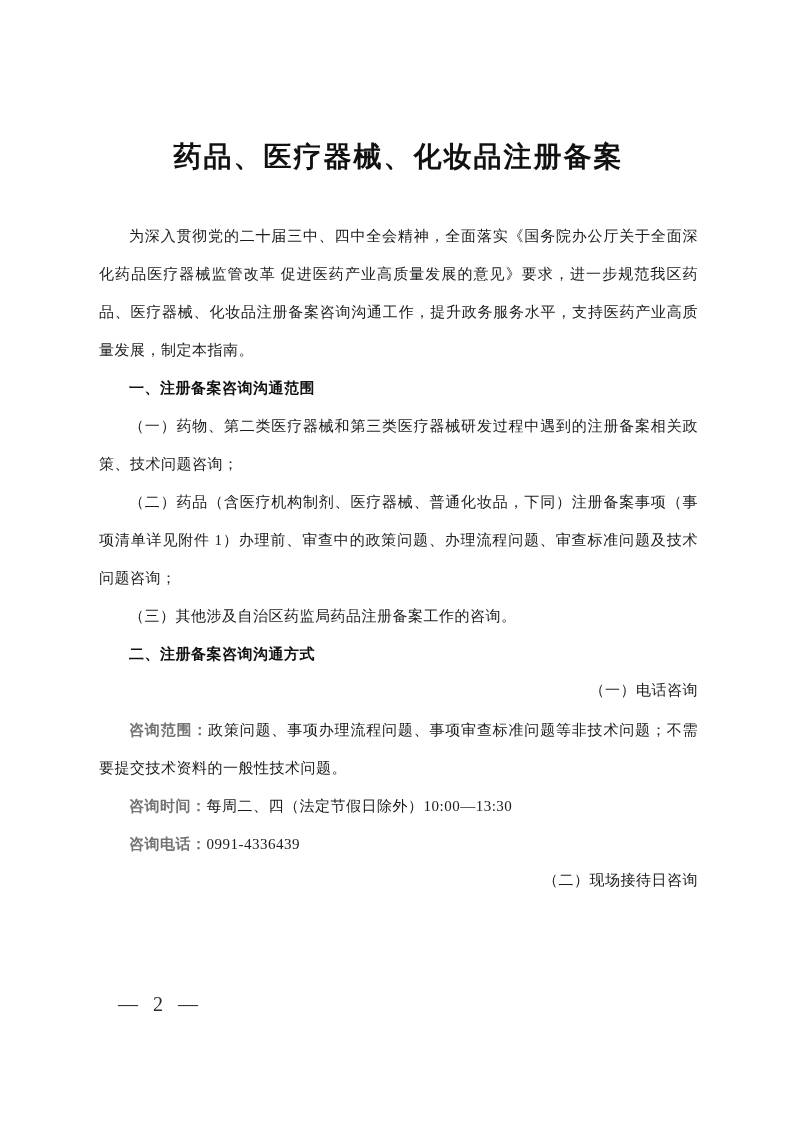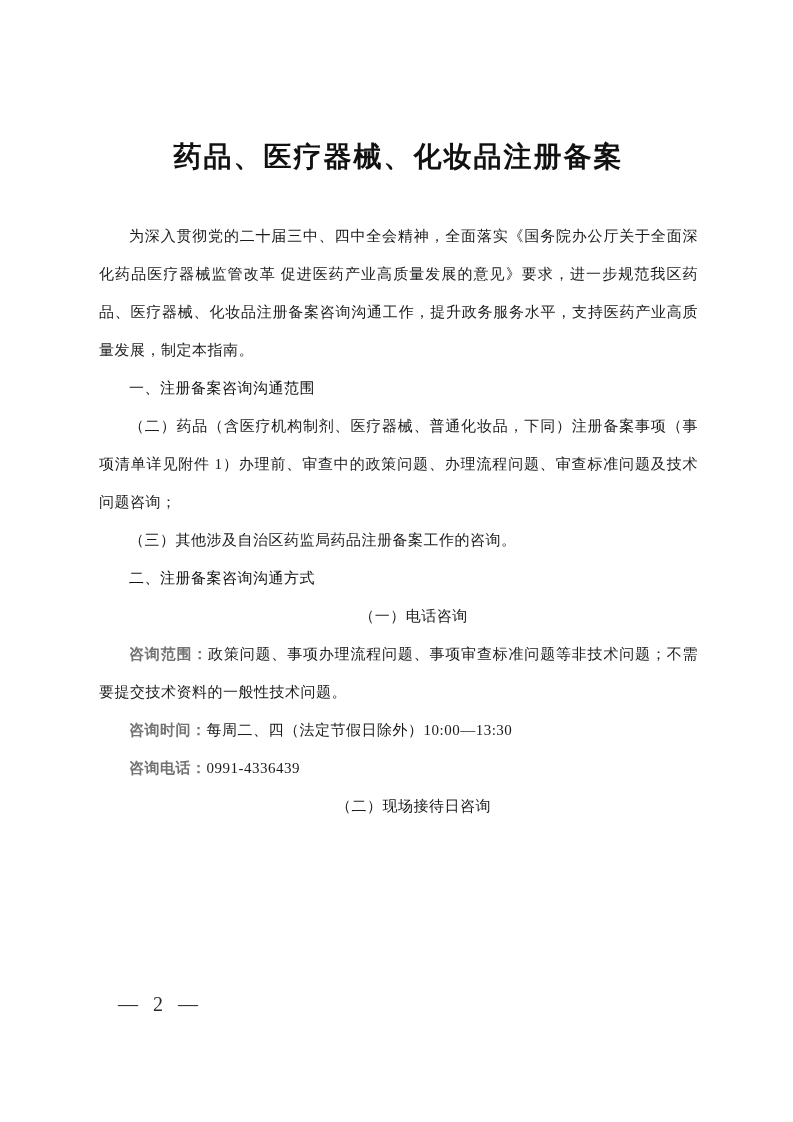--- a/index.html
+++ b/index.html
@@ -36,27 +36,28 @@
     font-family: "Liberation Serif", serif;
     font-size: 15px;
     line-height: 38px;
     letter-spacing: 0.5px;
     text-align: justify;
     text-indent: 2em;
     color: #1b1b1b;
   }
   .para.heading {
     font-family: "Liberation Sans", sans-serif;
-    font-weight: normal;
+    font-weight: bold;
     text-align: left;
     letter-spacing: 0.5px;
     color: #111;
   }
   .para.subheading {
-    text-align: center;
+    text-align: right;
+    font-family: Liberation Mono, monospace;
   }
   .inline-label {
     font-family: "Liberation Sans", sans-serif;
     font-weight: bold;
     color: #737373;
   }
   .page-number {
     position: absolute;
     left: 118px;
     top: 991px;
@@ -72,20 +73,21 @@
 <body>
 
 <div class="page">
   <div class="content">
     <h1 class="doc-title">
       <span>药品、医疗器械、化妆品注册备案</span><br>
     </h1>
     <div id="paragraphs">
         <p class="para body">为深入贯彻党的二十届三中、四中全会精神，全面落实《国务院办公厅关于全面深化药品医疗器械监管改革 促进医药产业高质量发展的意见》要求，进一步规范我区药品、医疗器械、化妆品注册备案咨询沟通工作，提升政务服务水平，支持医药产业高质量发展，制定本指南。</p>
         <p class="para heading">一、注册备案咨询沟通范围</p>
+        <p class="para body">（一）药物、第二类医疗器械和第三类医疗器械研发过程中遇到的注册备案相关政策、技术问题咨询；</p>
         <p class="para body">（二）药品（含医疗机构制剂、医疗器械、普通化妆品，下同）注册备案事项（事项清单详见附件 1）办理前、审查中的政策问题、办理流程问题、审查标准问题及技术问题咨询；</p>
         <p class="para body">（三）其他涉及自治区药监局药品注册备案工作的咨询。</p>
         <p class="para heading">二、注册备案咨询沟通方式</p>
         <p class="para subheading">（一）电话咨询</p>
         <p class="para body"><span class="inline-label">咨询范围：</span>政策问题、事项办理流程问题、事项审查标准问题等非技术问题；不需要提交技术资料的一般性技术问题。</p>
         <p class="para body"><span class="inline-label">咨询时间：</span>每周二、四（法定节假日除外）10:00—13:30</p>
         <p class="para body"><span class="inline-label">咨询电话：</span>0991-4336439</p>
         <p class="para subheading">（二）现场接待日咨询</p>
       </div>
   </div>

